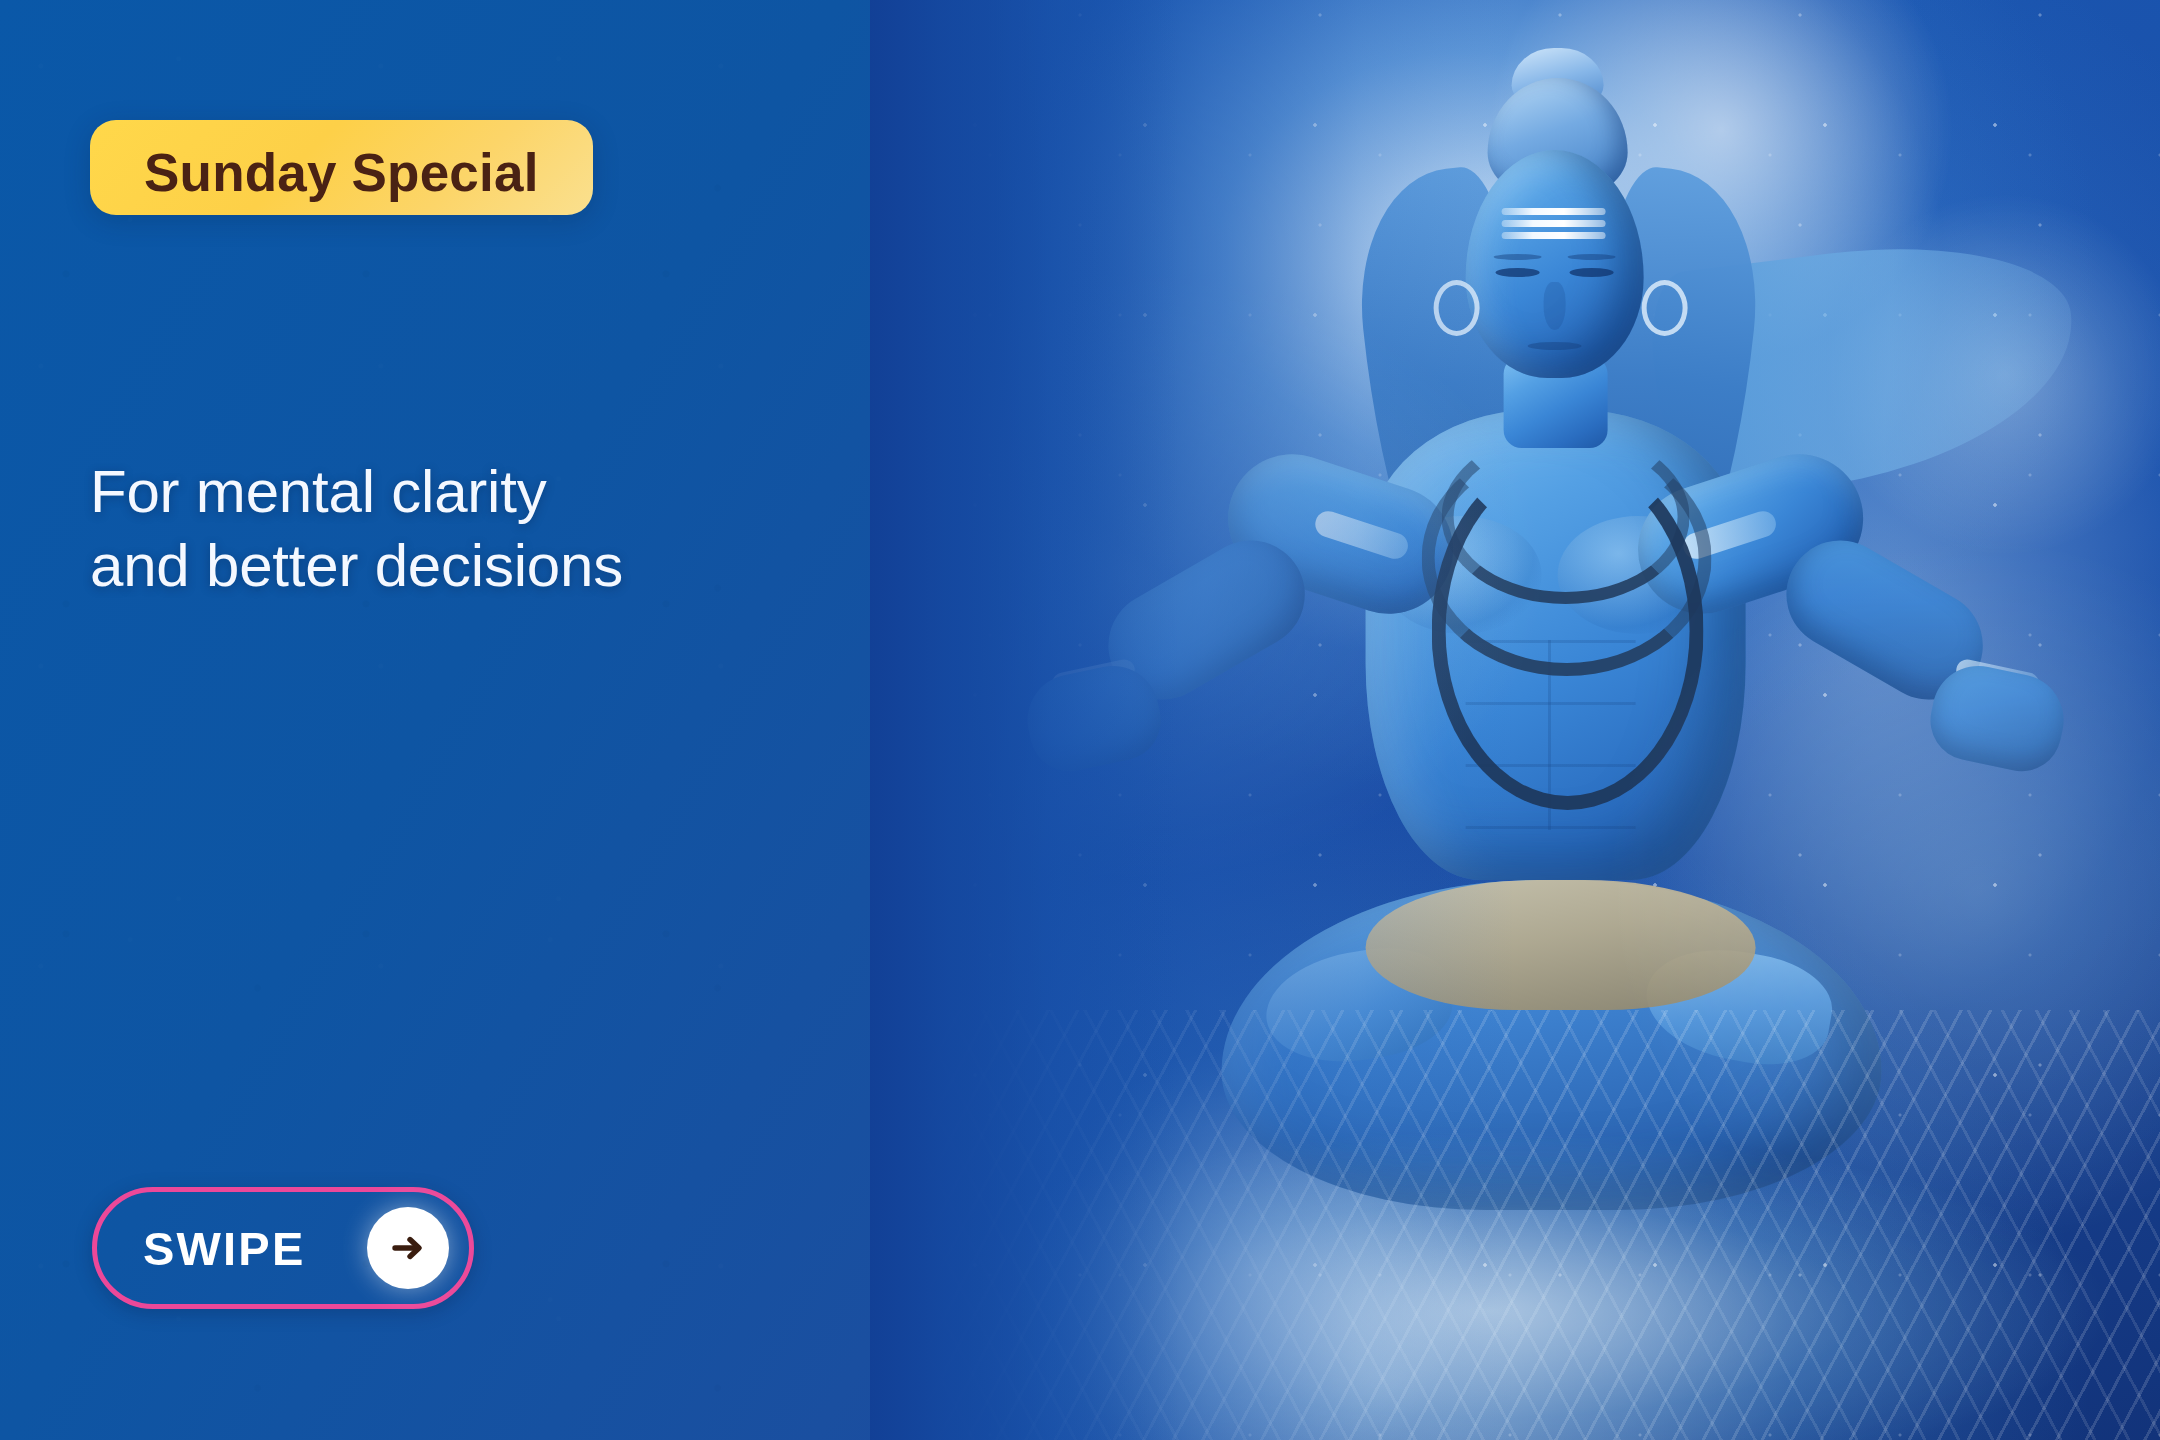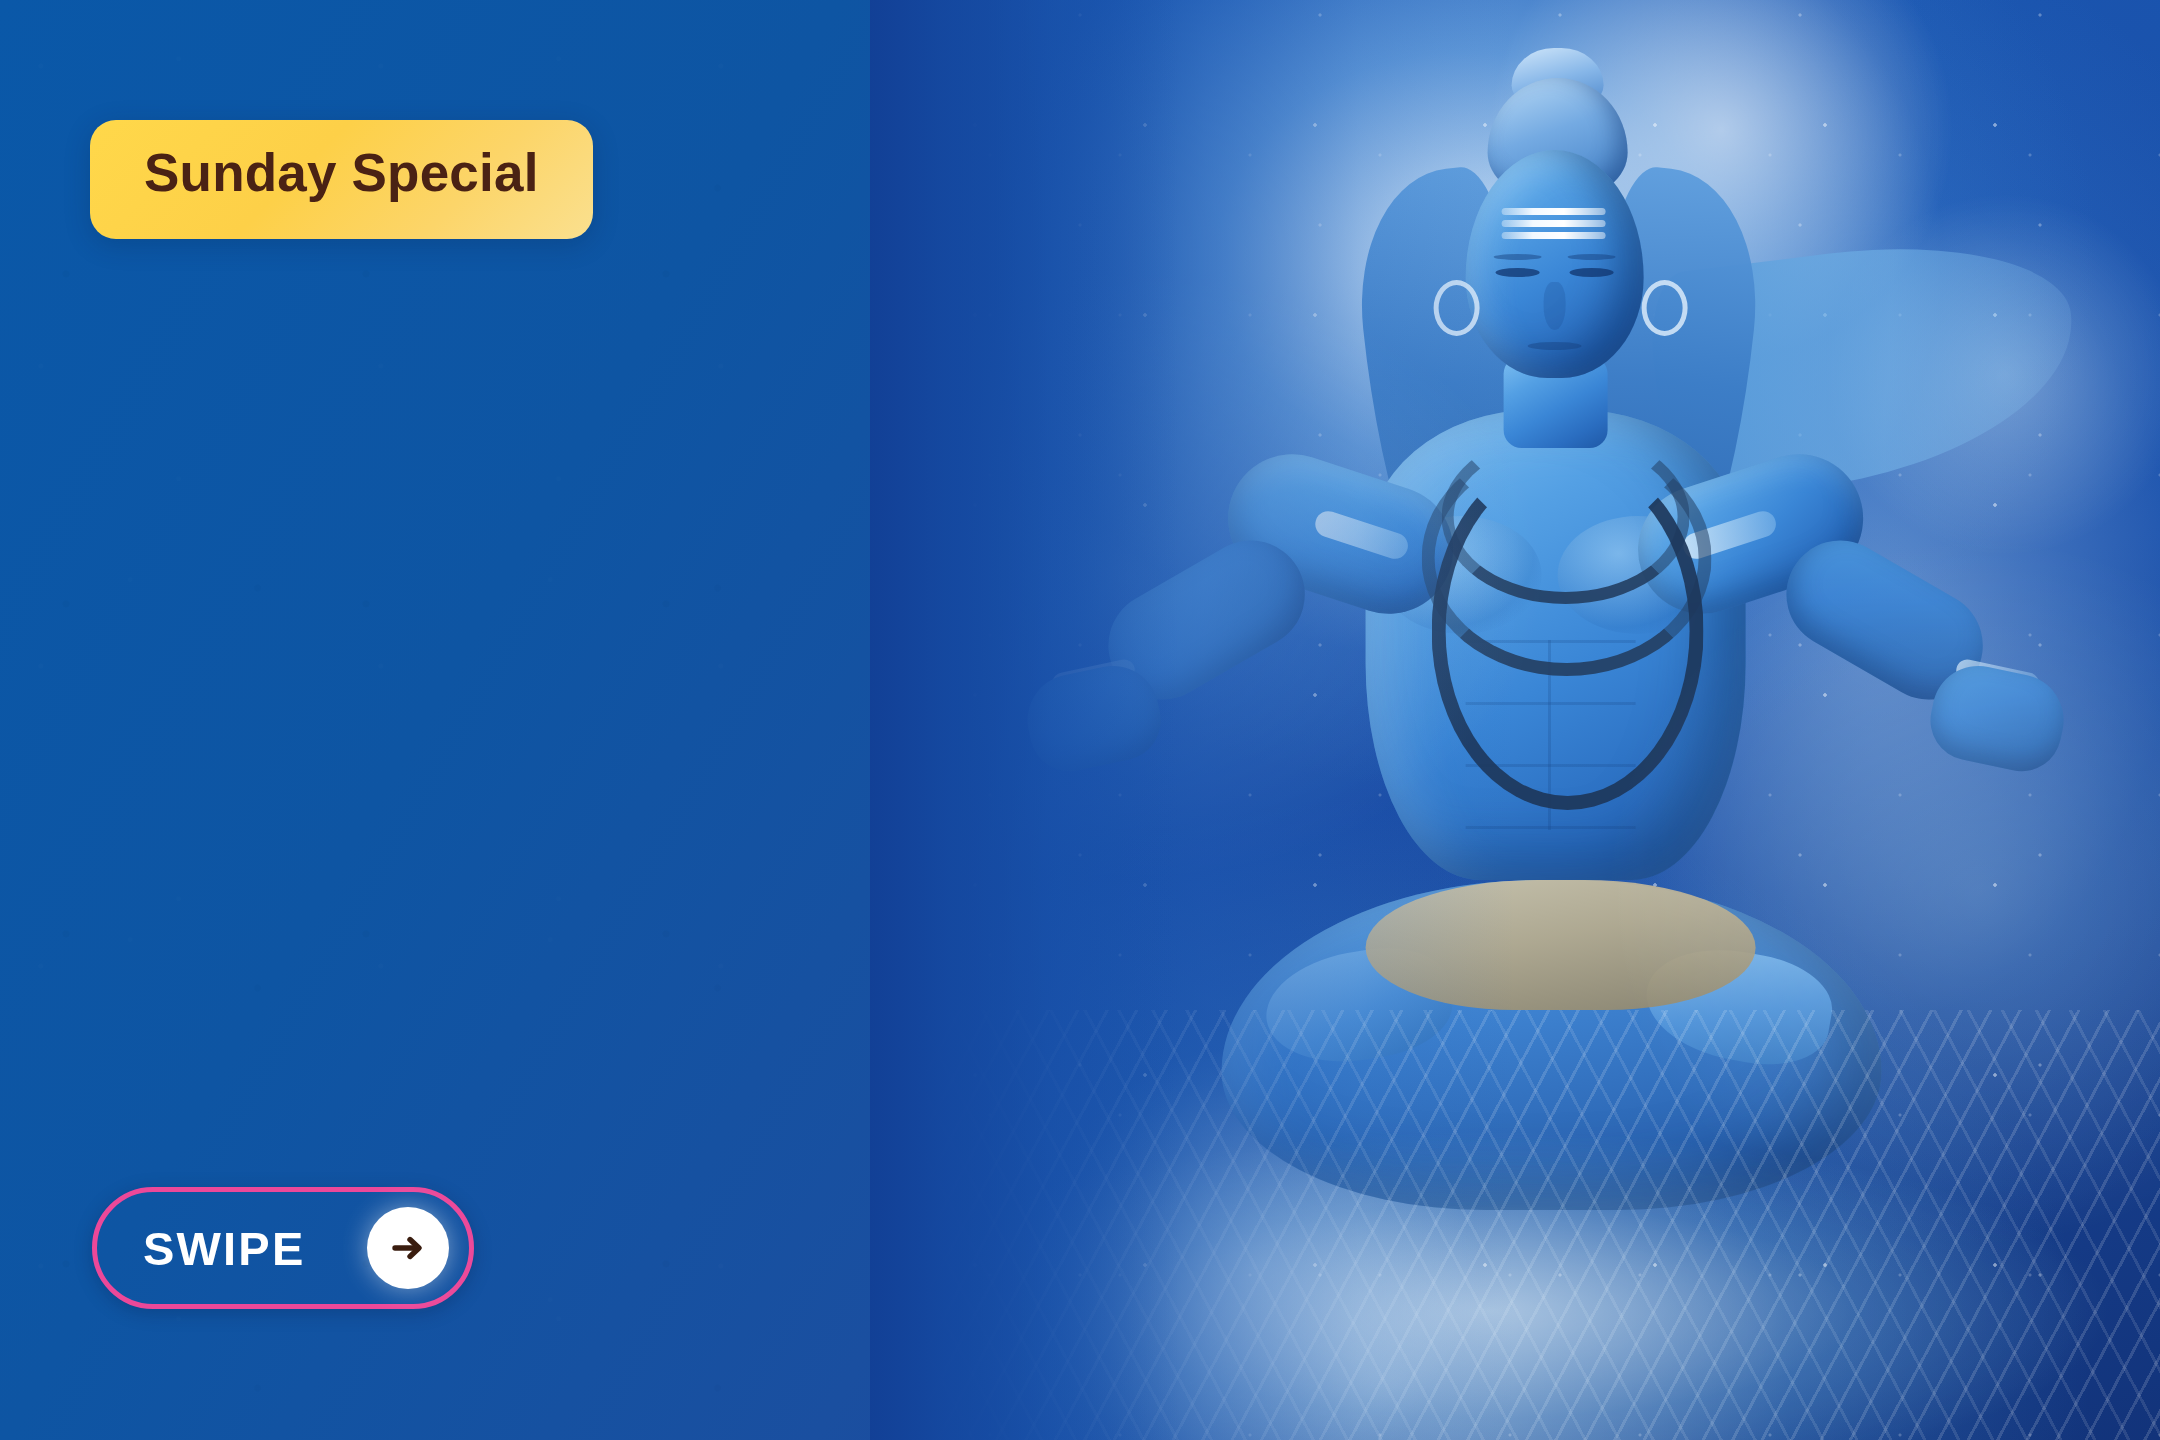--- a/index.html
+++ b/index.html
@@ -246,21 +246,21 @@
     position: absolute; inset: 0; pointer-events: none;
     background: linear-gradient(90deg, rgba(18,64,150,.98) 0%, rgba(20,70,158,.72) 6%, rgba(22,76,166,.30) 14%, rgba(24,82,172,0) 24%);
   }
 
   
   .content { position: absolute; left: 0; top: 0; width: 1000px; height: 1440px; }
 
   .badge {
     position: absolute;
     left: 90px; top: 120px;
-    padding: 26px 54px 40px 54px;
+    padding: 26px 54px 16px 54px;
     border-radius: 26px;
     background: linear-gradient(135deg, #ffd84a 0%, #fdd048 42%, #fcd569 72%, #fae08f 100%);
     box-shadow: 0 6px 26px rgba(4,30,70,.22);
   }
   .badge-label {
     font-size: 53px;
     font-weight: bold;
     letter-spacing: .2px;
     color: #4a2214;
     line-height: 1;
@@ -394,20 +394,24 @@
     <div class="art-mask-left"></div>
     <div class="art-edge-fade"></div>
   </div>
 
   <div class="content">
 
     <div class="badge">
       <div class="badge-label">Sunday Special</div>
     </div>
 
+    <div class="subhead">
+      <div>For mental clarity</div>
+      <div>and better decisions</div>
+    </div>
 
 
     <div class="swipe">
       <span class="swipe-label">SWIPE</span>
       <span class="swipe-circle">
         <svg width="46" height="46" viewBox="0 0 46 46" aria-hidden="true">
           <path d="M10 23 H33" stroke="#3a1d0f" stroke-width="5.4" stroke-linecap="round" fill="none"></path>
           <path d="M25 14.5 L34 23 L25 31.5" stroke="#3a1d0f" stroke-width="5.4" stroke-linecap="round" stroke-linejoin="round" fill="none"></path>
         </svg>
       </span>

